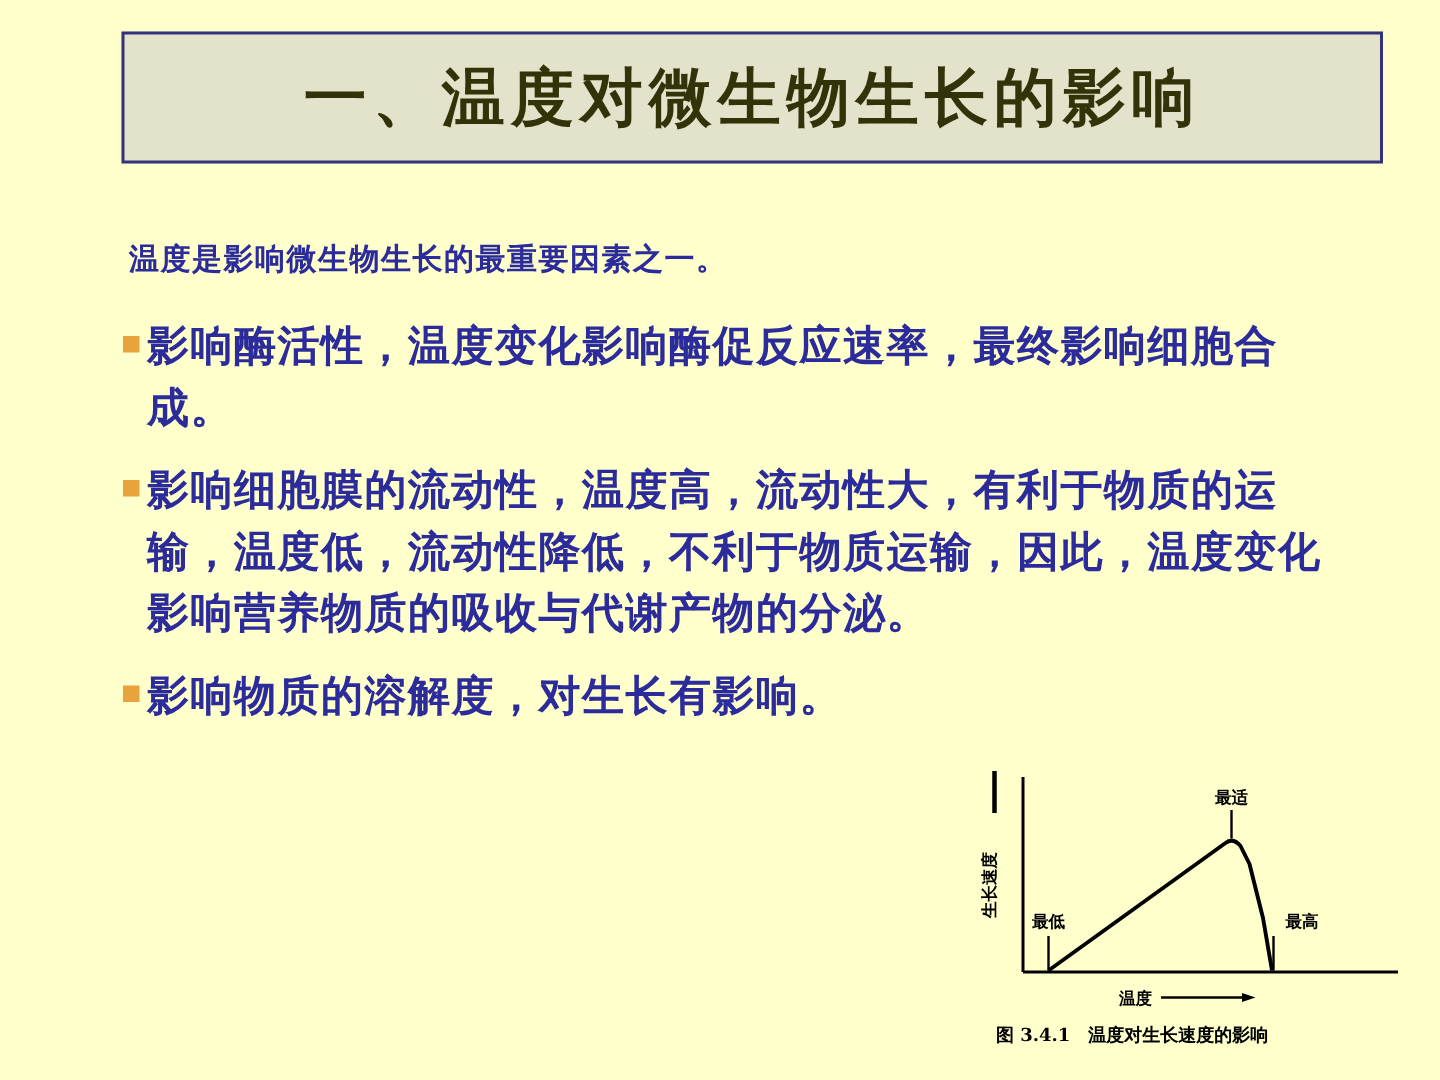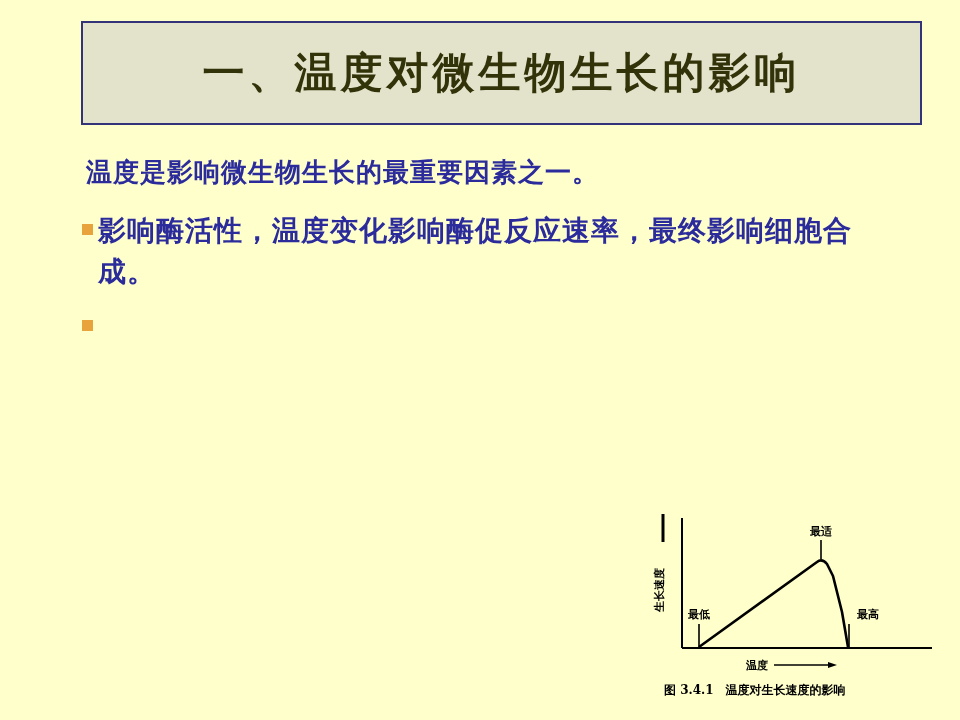--- a/index.html
+++ b/index.html
@@ -14,21 +14,21 @@
     overflow: hidden;
     position: relative;
   }
 
   
   #title-box {
     position: absolute;
     left: 81px;
     top: 21px;
     width: 841px;
-    height: 104px;
+    height: 88px;
     background: #E3E3CC;
     border: 2px solid #33337A;
     box-sizing: border-box;
     display: flex;
     align-items: center;
     justify-content: center;
   }
   #title-text {
     font-family: "DejaVu Serif", "Liberation Serif", serif;
     font-size: 42px;
@@ -42,21 +42,21 @@
   
   #body-content {
     position: absolute;
     left: 80px;
     top: 152px;
     width: 810px;
   }
   .para {
     color: #2B2B9C;
     font-family: "DejaVu Serif", "Liberation Serif", serif;
-    font-size: 26px;
+    font-size: 20px;
     font-weight: bold;
     line-height: 41px;
     margin: 0 0 17px 0;
     letter-spacing: 1px;
   }
   .para.plain {
     padding-left: 6px;
   }
   .bullet-para {
     position: relative;
@@ -112,23 +112,28 @@
 <div id="body-content">
 
   <p class="para plain">温度是影响微生物生长的最重要因素之一。</p>
 
 
   <div class="bullet-para">
     <span class="bullet-sq"></span>
     <span>影响酶活性，温度变化影响酶促反应速率，最终影响细胞合成。</span>
   </div>
 
+  <div class="bullet-para">
+    <span class="bullet-sq"></span>
+    <span>影响细胞膜的流动性，温度高，流动性大，有利于物质的运输，温度低，流动性降低，不利于物质运输，因此，温度变化影响营养物质的吸收与代谢产物的分泌。</span>
+  </div>
 
   <div class="bullet-para">
     <span class="bullet-sq"></span>
+    <span>影响物质的溶解度，对生长有影响。</span>
   </div>
 
 </div>
 
 <div id="figure">
   <svg width="316" height="200" viewBox="0 0 316 200">
 
     <line x1="46" y1="6" x2="46" y2="136" stroke="#000" stroke-width="2"></line>
 
     <line x1="46" y1="136" x2="296" y2="136" stroke="#000" stroke-width="2"></line>

